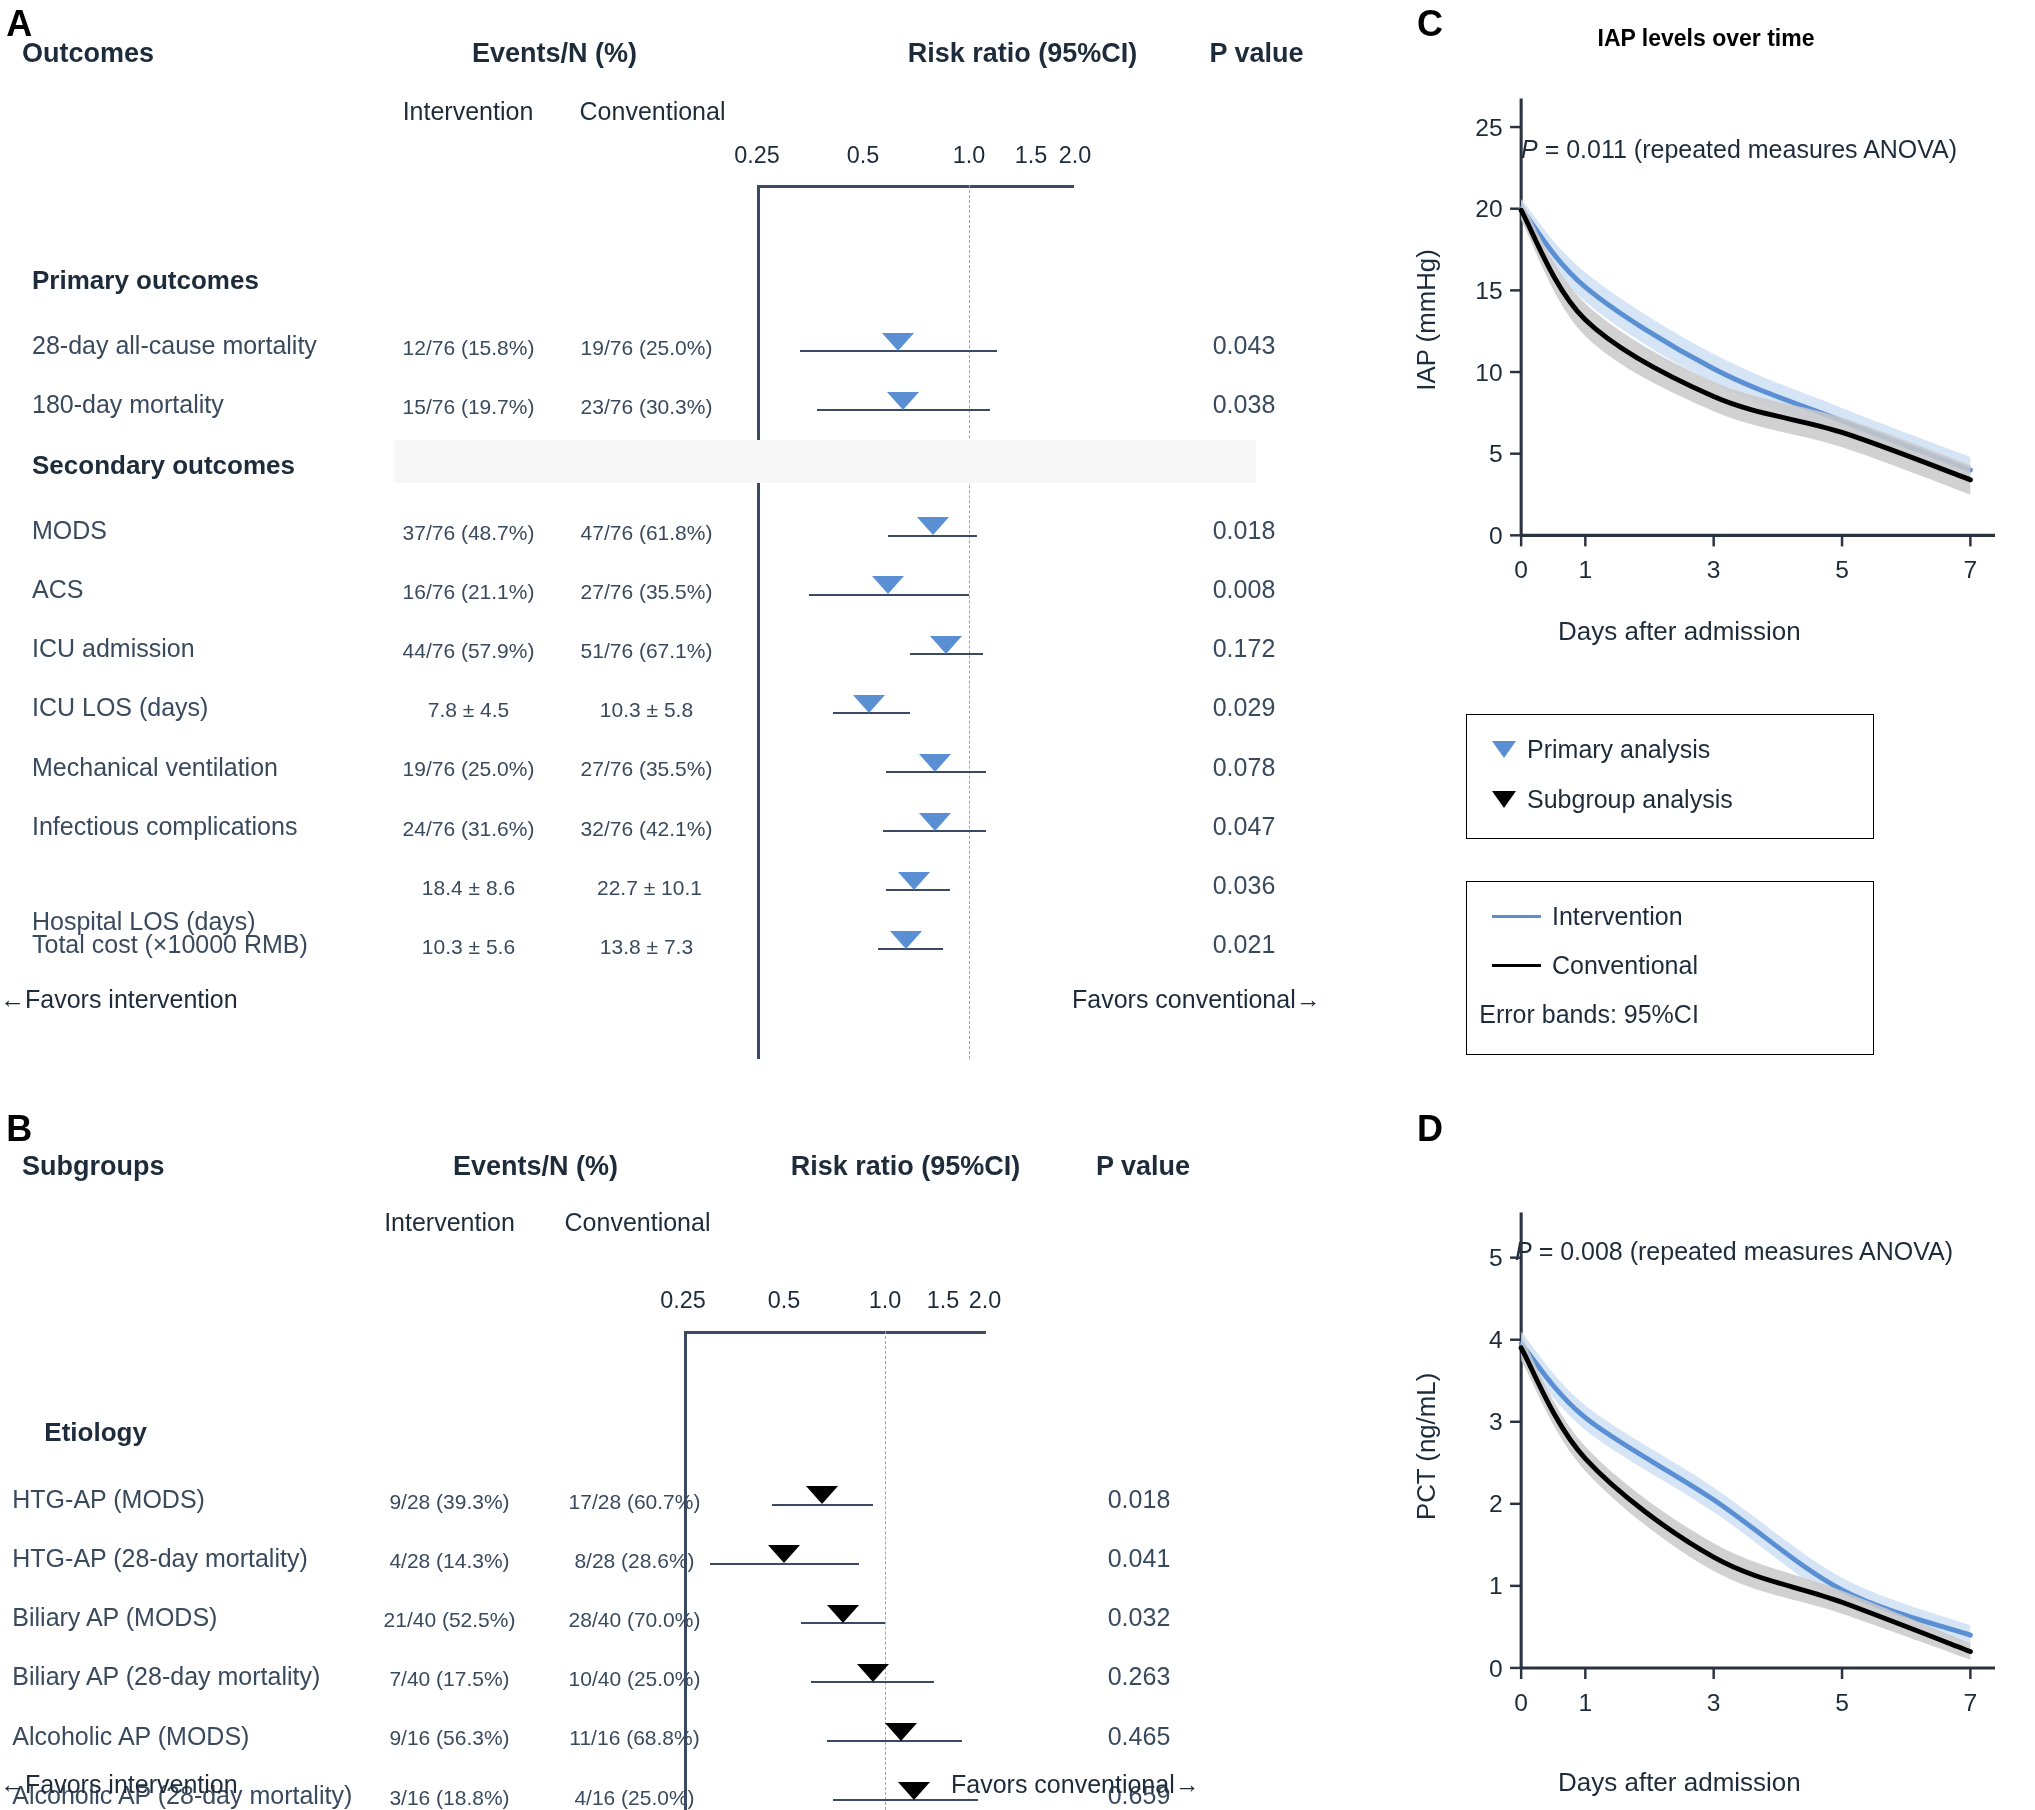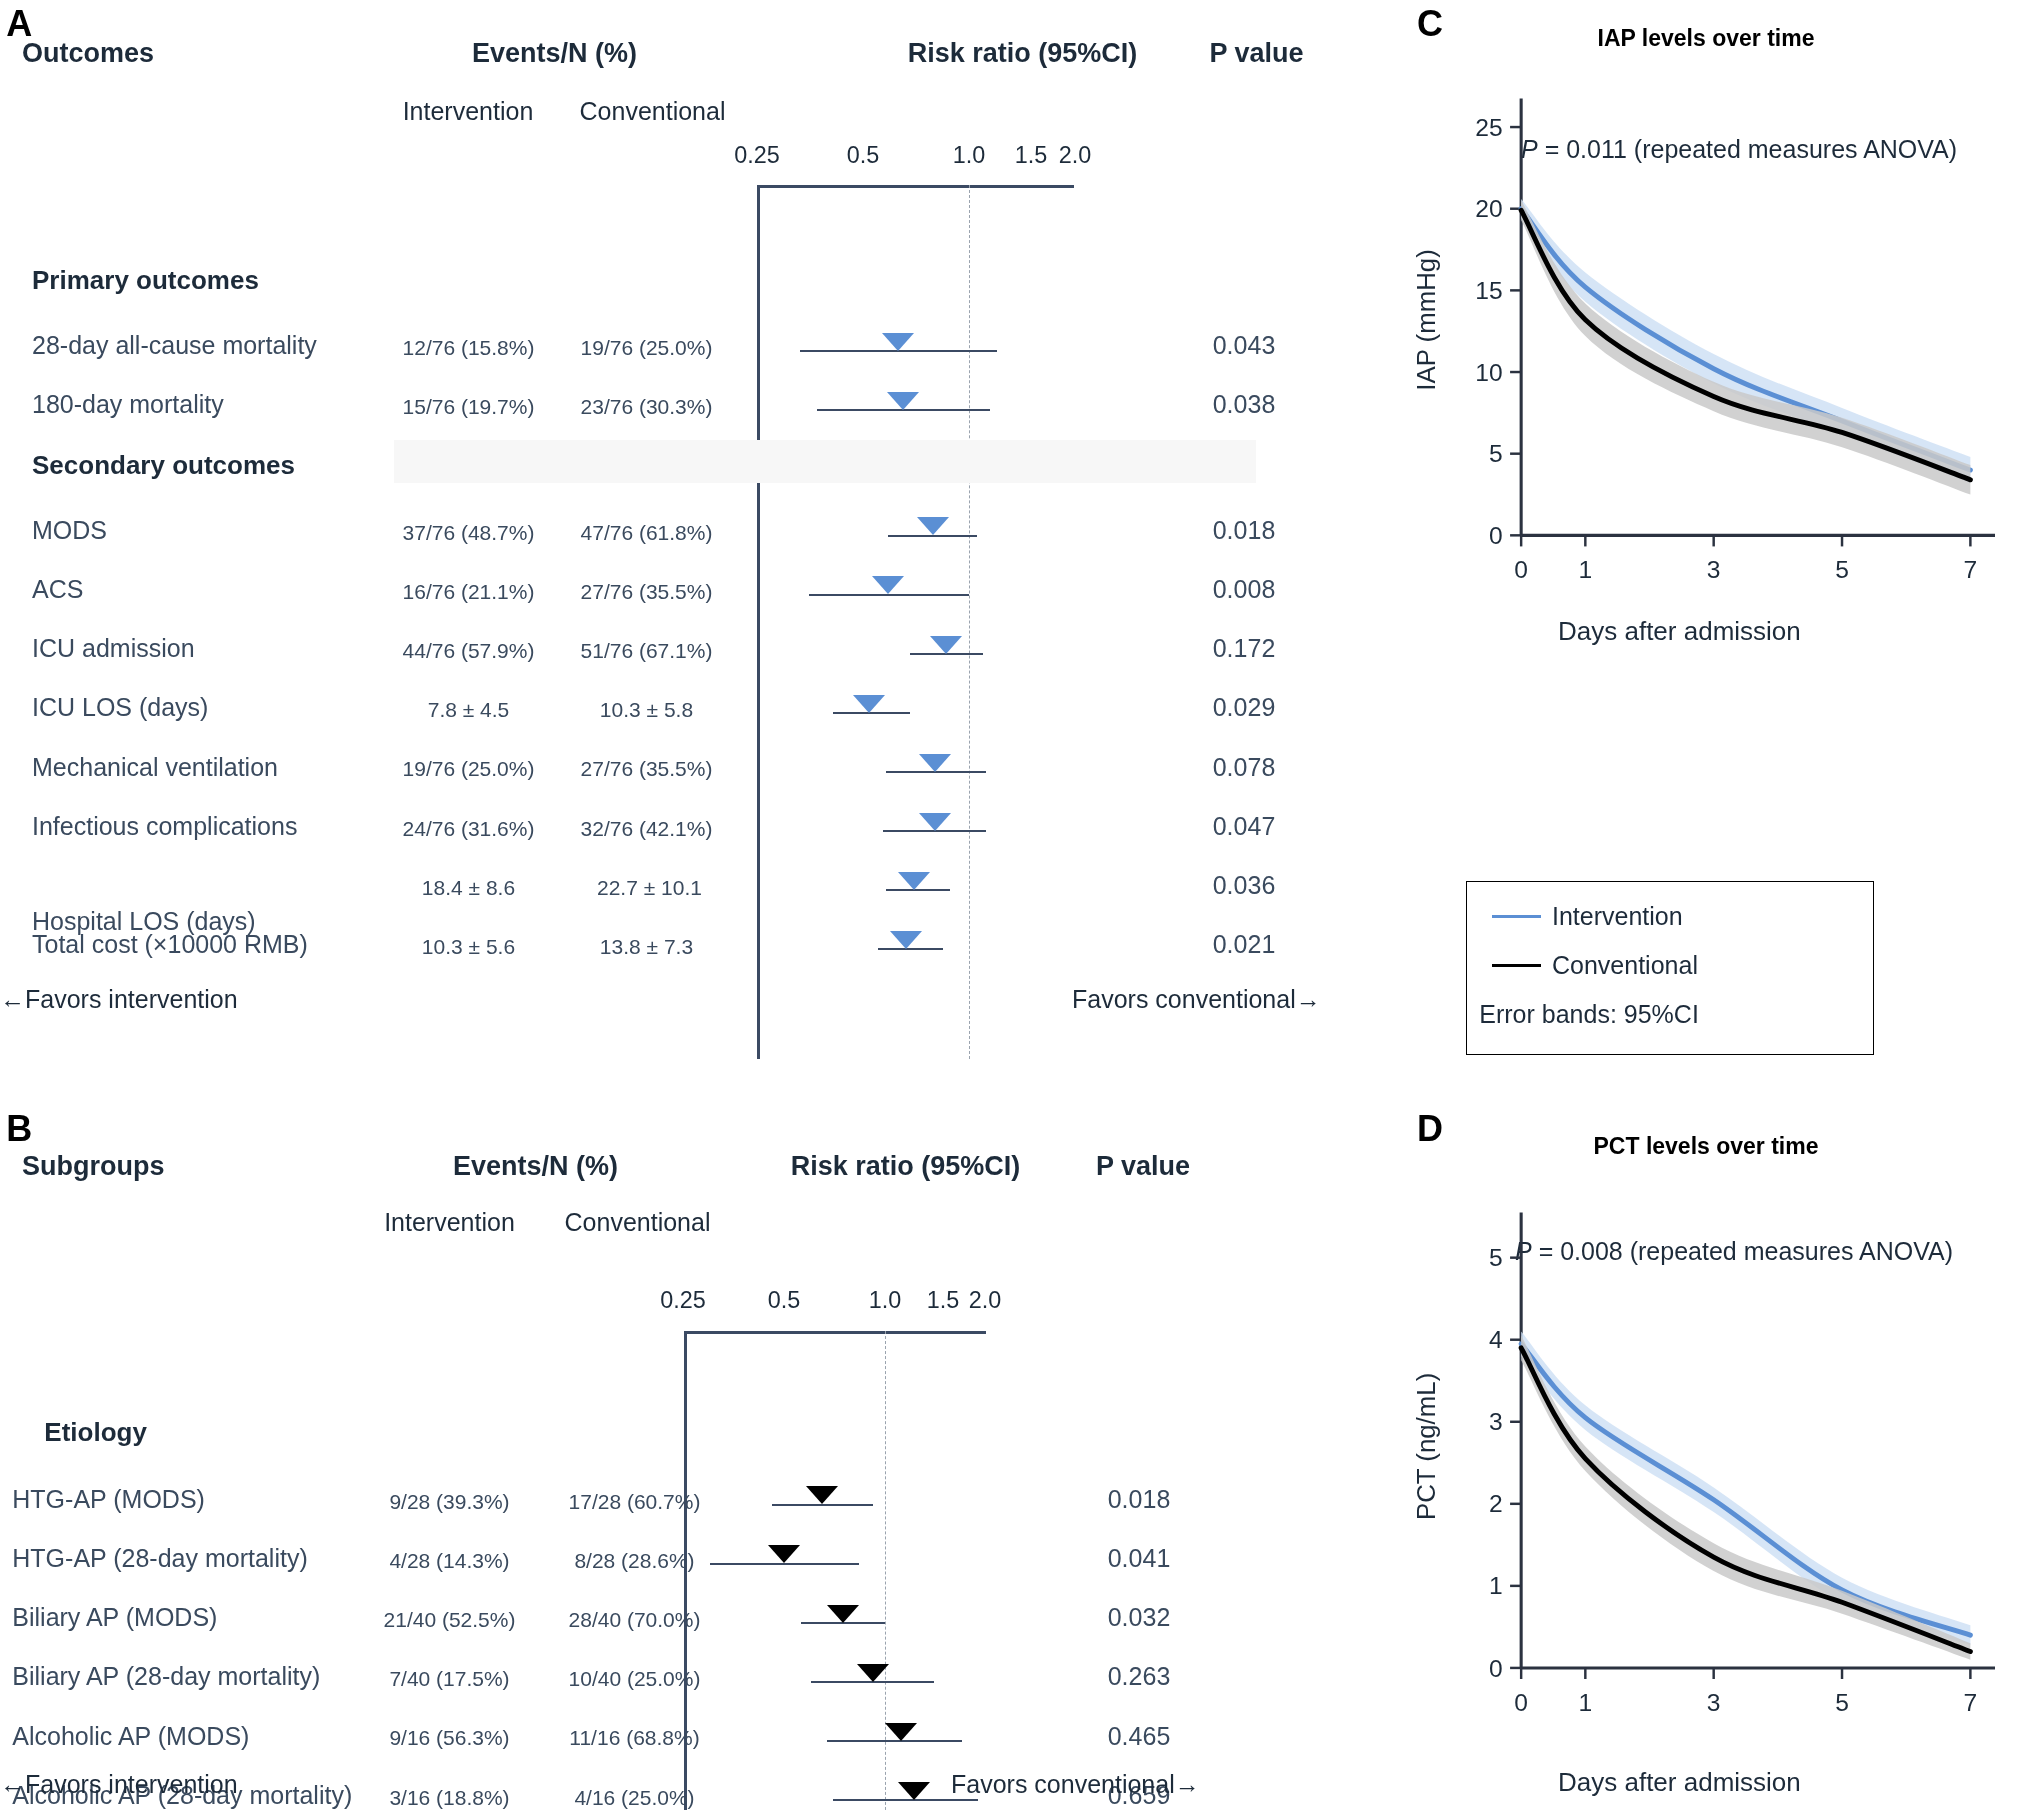--- a/index.html
+++ b/index.html
@@ -223,39 +223,48 @@
       <line x1="1000" y1="780" x2="1000" y2="798" stroke="#2b3240" stroke-width="4"></line>
       <text x="1000" y="850" text-anchor="middle" font-size="40" fill="#1d2b3a" font-family="&quot;Liberation Sans&quot;, sans-serif">7</text>
       <text x="130" y="430" font-size="42" fill="#1d2b3a" font-family="&quot;Liberation Sans&quot;, sans-serif" transform="rotate(-90 130 430)" text-anchor="middle">IAP (mmHg)</text>
       <path d="M270,233.30769230769226 C287.3809523809524,253.21153846153842 322.1428571428571,310.71153846153845 374.2857142857143,352.7307692307692 C426.42857142857144,394.75 513.3333333333334,448.7115384615385 582.8571428571429,485.42307692307696 C652.3809523809524,522.1346153846155 721.9047619047619,545.1346153846154 791.4285714285714,573 C860.952380952381,600.8653846153846 965.2380952380952,639.3461538461538 1000,652.6153846153846 L1000,695.0769230769231 1000,695.0769230769231 C965.2380952380952,681.8076923076924 860.952380952381,642.4423076923077 791.4285714285714,615.4615384615385 C721.9047619047619,588.4807692307692 652.3809523809524,569.0192307692307 582.8571428571429,533.1923076923076 C513.3333333333334,497.3653846153845 426.42857142857144,445.17307692307685 374.2857142857143,400.49999999999994 C322.1428571428571,355.82692307692304 287.3809523809524,287.71153846153845 270,265.1538461538462 Z" fill="#cfe0f5" opacity="0.85" stroke="none"></path>
       <path d="M270,249.23076923076917 C287.3809523809524,270.4615384615384 322.1428571428571,333.2692307692308 374.2857142857143,376.61538461538464 C426.42857142857144,419.9615384615385 513.3333333333334,473.03846153846155 582.8571428571429,509.3076923076923 C652.3809523809524,545.5769230769231 721.9047619047619,566.8076923076924 791.4285714285714,594.2307692307693 C860.952380952381,621.6538461538462 965.2380952380952,660.5769230769231 1000,673.8461538461538" fill="none" stroke="#5b8fd4" stroke-width="8" stroke-linecap="round"></path>
       <path d="M270,235.96153846153845 C287.3809523809524,263.8269230769231 322.1428571428571,354.0576923076923 374.2857142857143,403.1538461538462 C426.42857142857144,452.25000000000006 513.3333333333334,499.5769230769231 582.8571428571429,530.5384615384615 C652.3809523809524,561.5 721.9047619047619,566.3653846153846 791.4285714285714,588.9230769230769 C860.952380952381,611.4807692307692 965.2380952380952,653.0576923076923 1000,665.8846153846154 L1000,713.6538461538462 1000,713.6538461538462 C965.2380952380952,700.8269230769231 860.952380952381,659.2499999999999 791.4285714285714,636.6923076923076 C721.9047619047619,614.1346153846154 652.3809523809524,608.3846153846155 582.8571428571429,578.3076923076924 C513.3333333333334,548.2307692307693 426.42857142857144,507.9807692307692 374.2857142857143,456.2307692307692 C322.1428571428571,404.4807692307692 287.3809523809524,299.21153846153845 270,267.80769230769226 Z" fill="#c9c9c9" opacity="0.85" stroke="none"></path>
       <path d="M270,251.88461538461547 C287.3809523809524,281.51923076923083 322.1428571428571,379.26923076923083 374.2857142857143,429.69230769230774 C426.42857142857144,480.11538461538464 513.3333333333334,523.9038461538462 582.8571428571429,554.4230769230769 C652.3809523809524,584.9423076923076 721.9047619047619,590.2500000000001 791.4285714285714,612.8076923076924 C860.952380952381,635.3653846153846 965.2380952380952,676.9423076923076 1000,689.7692307692307" fill="none" stroke="#000000" stroke-width="8" stroke-linecap="round"></path>
     </svg>
   <div class="axis-label" style="position:absolute;left:203px;top:616px;">Days after admission</div>
 
+  <div class="legendbox" style="left:111px;top:714px;width:406px;height:123px;">
+    <div class="legend-row" style="position:absolute;left:25px;top:20px;">
+      <span class="tri" style="border-top:17px solid #5b8fd4;"></span>
+      <span>Primary analysis</span>
+    </div>
+    <div class="legend-row" style="position:absolute;left:25px;top:70px;">
+      <span class="tri" style="border-top:17px solid #000;"></span>
+      <span>Subgroup analysis</span>
+    </div>
+  </div>
 
   <div class="legendbox" style="left:111px;top:881px;width:406px;height:172px;">
     <div class="legend-row" style="position:absolute;left:25px;top:20px;">
       <span class="legend-line" style="background:#5b8fd4;"></span>
       <span>Intervention</span>
     </div>
     <div class="legend-row" style="position:absolute;left:25px;top:69px;">
       <span class="legend-line" style="background:#000;"></span>
       <span>Conventional</span>
     </div>
     <div class="legend-row" style="position:absolute;left:12.3px;top:118px;">
       <span>Error bands: 95%CI</span>
     </div>
   </div>
 </div>
 
 <div class="panel" id="panelD" style="left:1355px;top:1102px;width:680px;height:708px;">
   <div class="panel-letter" style="position:absolute;left:62px;top:6.2px;">D</div>
-  <div class="chart-title" style="position:absolute;left:74px;top:31px;width:554px;">PCT levels over time</div>
   <div class="anno" style="position:absolute;left:160px;top:135px;"><i>P</i> = 0.008 (repeated measures ANOVA)</div>
   <svg id="svg-pct" width="680" height="628" style="position:absolute;left:0;top:55px;" viewBox="0 0 1105 1020">
       <line x1="270" y1="90" x2="270" y2="830" stroke="#2b3240" stroke-width="5"></line>
       <line x1="270" y1="830" x2="1040" y2="830" stroke="#2b3240" stroke-width="5"></line>
       <line x1="252" y1="830" x2="270" y2="830" stroke="#2b3240" stroke-width="4"></line>
       <text x="240" y="844" text-anchor="end" font-size="40" fill="#1d2b3a" font-family="&quot;Liberation Sans&quot;, sans-serif">0</text>
       <line x1="252" y1="696.6666666666667" x2="270" y2="696.6666666666667" stroke="#2b3240" stroke-width="4"></line>
       <text x="240" y="710.6666666666667" text-anchor="end" font-size="40" fill="#1d2b3a" font-family="&quot;Liberation Sans&quot;, sans-serif">1</text>
       <line x1="252" y1="563.3333333333334" x2="270" y2="563.3333333333334" stroke="#2b3240" stroke-width="4"></line>
       <text x="240" y="577.3333333333334" text-anchor="end" font-size="40" fill="#1d2b3a" font-family="&quot;Liberation Sans&quot;, sans-serif">2</text>

